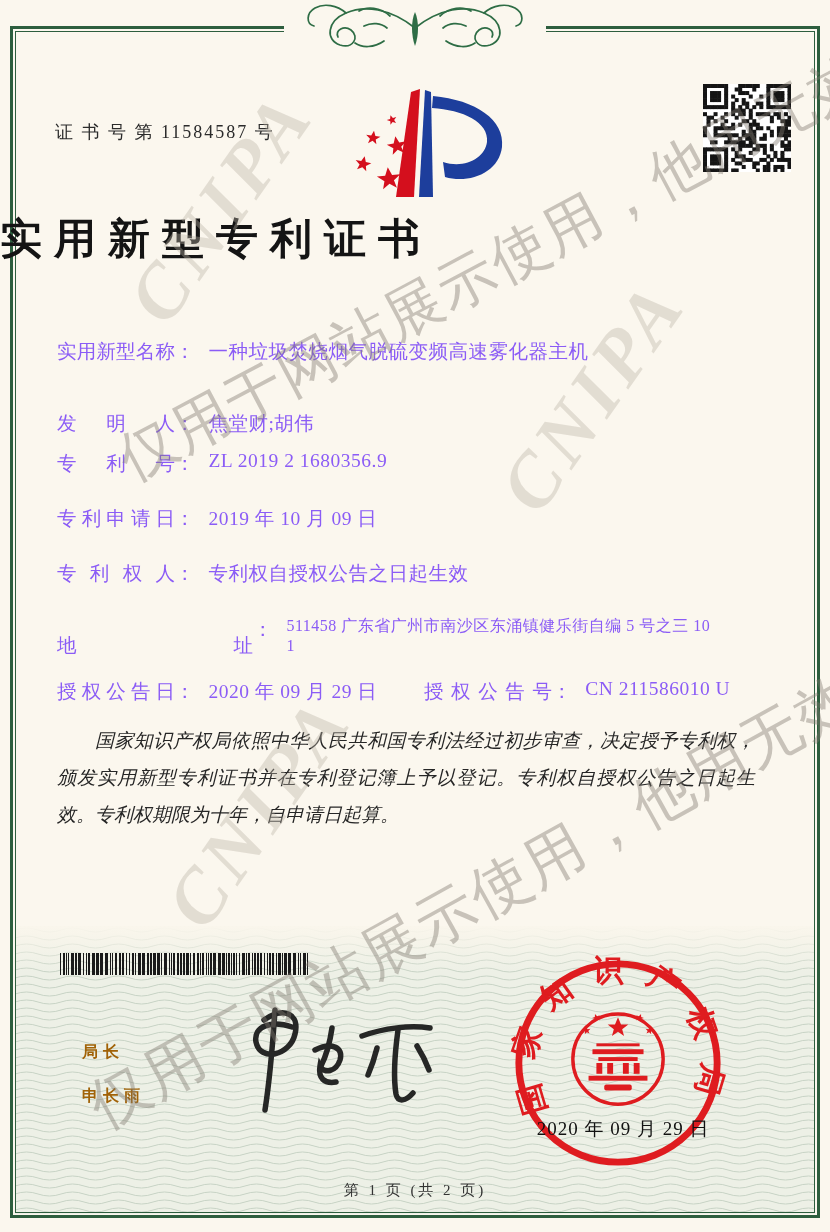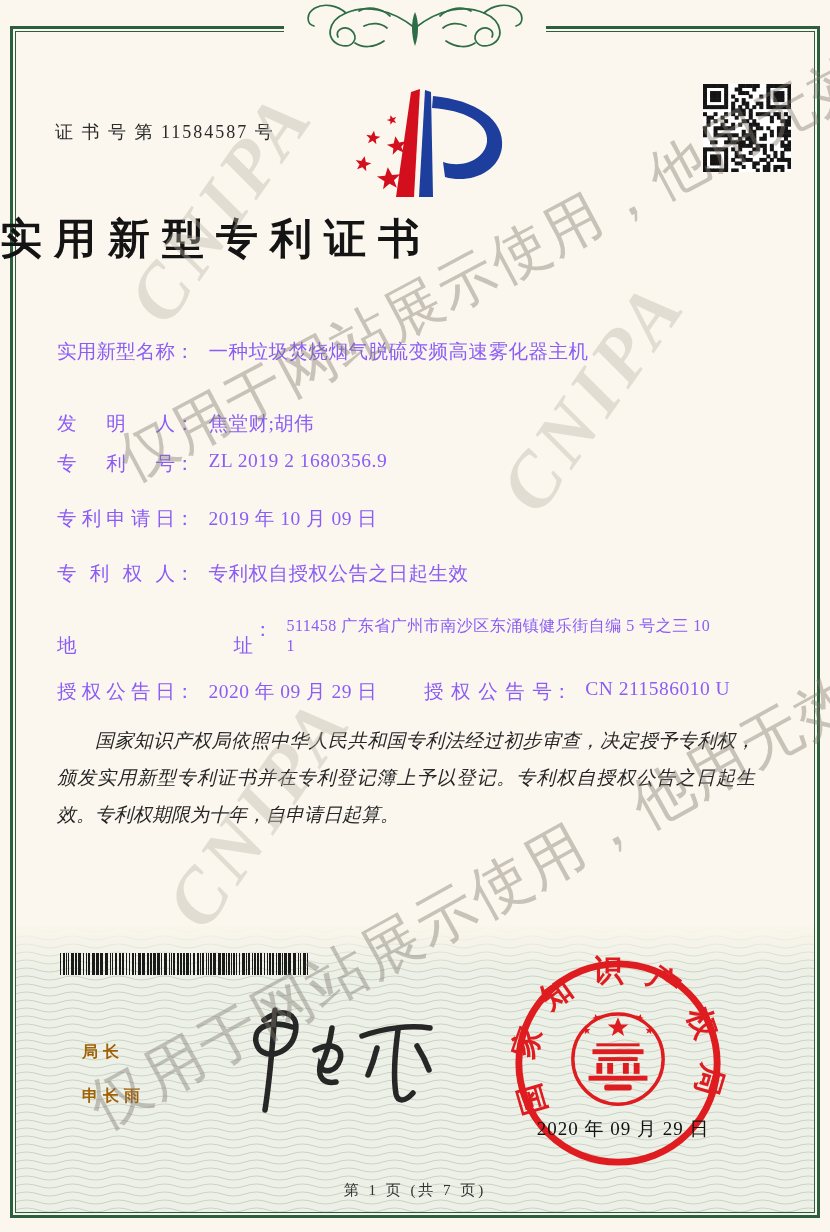--- a/index.html
+++ b/index.html
@@ -586,19 +586,19 @@
         <rect x="115" y="110" width="6" height="11"></rect>
         <rect x="126" y="110" width="6" height="11"></rect>
         <rect x="80" y="123" width="60" height="5"></rect>
         <rect x="96" y="132" width="28" height="6" rx="2"></rect>
       </g>
     </g>
   </svg>
 </div>
 <div class="abs sealdate">2020 年 09 月 29 日</div>
 
-<div class="abs pagefoot">第 1 页 (共 7 页)</div>
+<div class="abs pagefoot">第 1 页 (共 2 页)</div>
 
 <div class="abs wm band1">仅用于网站展示使用，他用无效</div>
 <div class="abs wm band2">仅用于网站展示使用，他用无效</div>
 <div class="abs cnipa a">CNIPA</div>
 <div class="abs cnipa b">CNIPA</div>
 <div class="abs cnipa c">CNIPA</div>
 
 </body></html>

